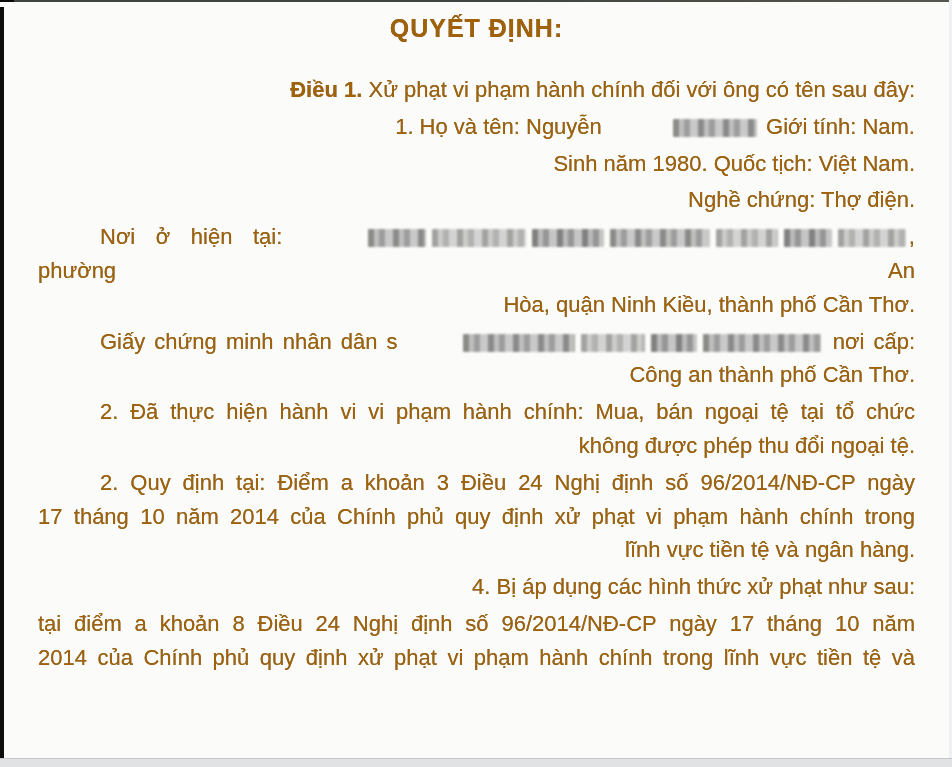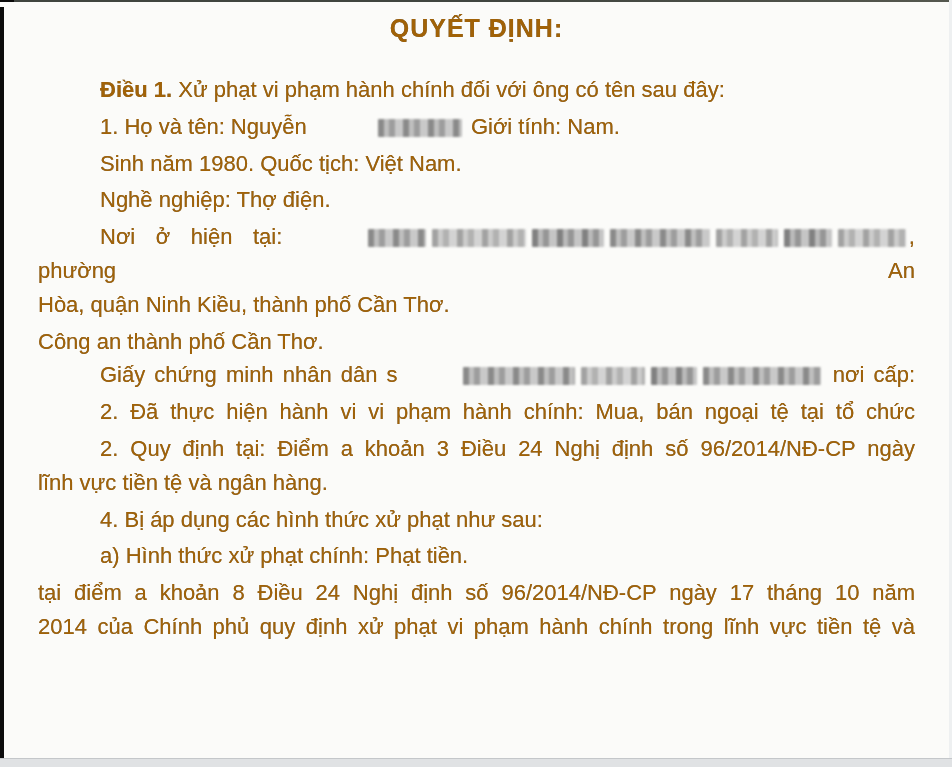--- a/index.html
+++ b/index.html
@@ -29,20 +29,21 @@
     letter-spacing:1px;
     text-shadow:0 0 .6px rgba(0,0,0,.6);
   }
   .para{margin:0;padding:0;}
   .para + .para{margin-top:3px;}
   .line{
     font-size:22px;
     line-height:33.8px;
     text-shadow:0 0 .5px rgba(0,0,0,.5);
     white-space:normal;
+    text-align:right;
   }
   .indent{text-indent:62px;}
   .jl{text-align:justify;text-align-last:justify;}
   .bold{font-weight:bold;}
 
   
   .redact-group{display:inline-block;white-space:nowrap;vertical-align:-3px;line-height:0;}
   .chunk{
     display:inline-block;height:18px;margin:0 3px;border-radius:1px;
     background-color:#c9c9c9;
@@ -76,51 +77,50 @@
       <div class="line indent"><span>1. Họ và tên: Nguyễn</span>
         <span class="redact-group"><span class="chunk dark" style="width:84px"></span></span>
         <span>Giới tính: Nam.</span></div>
     </div>
 
     <div class="para">
       <div class="line indent">Sinh năm 1980. Quốc tịch: Việt Nam.</div>
     </div>
 
     <div class="para">
-      <div class="line indent">Nghề nghiệp: Thợ điện.</div>
+      <div class="line indent">Nghề chứng: Thợ điện.</div>
     </div>
 
     <div class="para">
       <div class="line indent jl"><span>Nơi ở hiện tại:</span>
         <span class="redact-group"><span class="chunk dark" style="width:58px"></span><span class="chunk light" style="width:94px"></span><span class="chunk" style="width:72px"></span><span class="chunk dark" style="width:100px"></span><span class="chunk light" style="width:62px"></span><span class="chunk" style="width:48px"></span><span class="chunk light" style="width:68px"></span></span><span>, phường An</span></div>
       <div class="line">Hòa, quận Ninh Kiều, thành phố Cần Thơ.</div>
     </div>
 
     <div class="para">
-      <div class="line">Công an thành phố Cần Thơ.</div>
       <div class="line indent jl"><span>Giấy chứng minh nhân dân s</span><span class="redact-group"><span class="chunk dark" style="width:112px"></span><span class="chunk light" style="width:64px"></span><span class="chunk" style="width:46px"></span><span class="chunk dark" style="width:118px"></span></span>
         <span>nơi cấp:</span></div>
+      <div class="line">Công an thành phố Cần Thơ.</div>
     </div>
 
     <div class="para">
       <div class="line indent jl">2. Đã thực hiện hành vi vi phạm hành chính: Mua, bán ngoại tệ tại tổ chức</div>
+      <div class="line">không được phép thu đổi ngoại tệ.</div>
     </div>
 
     <div class="para">
       <div class="line indent jl">2. Quy định tại: Điểm a khoản 3 Điều 24 Nghị định số 96/2014/NĐ-CP ngày</div>
+      <div class="line jl">17 tháng 10 năm 2014 của Chính phủ quy định xử phạt vi phạm hành chính trong</div>
       <div class="line">lĩnh vực tiền tệ và ngân hàng.</div>
     </div>
 
     <div class="para">
       <div class="line indent">4. Bị áp dụng các hình thức xử phạt như sau:</div>
     </div>
 
-    <div class="para">
-      <div class="line indent">a) Hình thức xử phạt chính: Phạt tiền.</div>
-    </div>
 
 
     <div class="para">
       <div class="line jl">tại điểm a khoản 8 Điều 24 Nghị định số 96/2014/NĐ-CP ngày 17 tháng 10 năm</div>
       <div class="line jl">2014 của Chính phủ quy định xử phạt vi phạm hành chính trong lĩnh vực tiền tệ và</div>
 
     </div>
 
   </div>
 </div>

